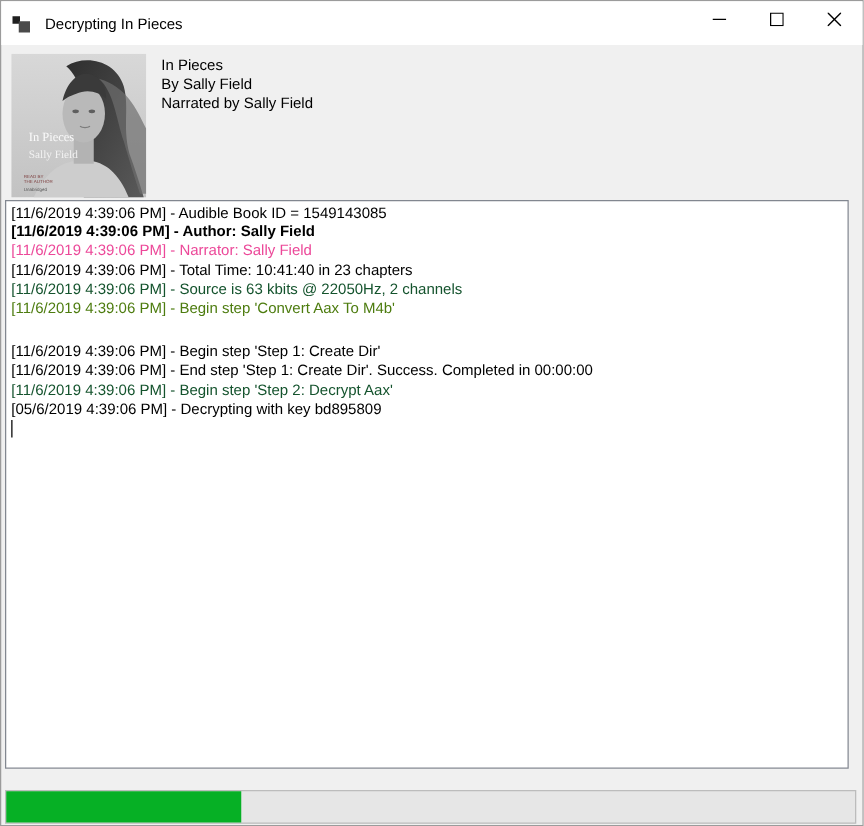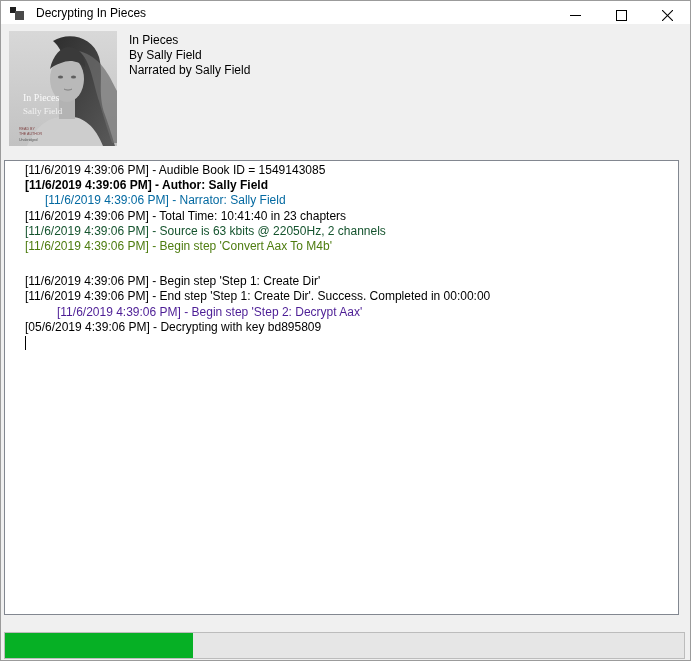--- a/index.html
+++ b/index.html
@@ -10,21 +10,21 @@
     overflow: hidden;
   }
   .window {
     width: 691px; height: 661px;
     background: #f0f0f0;
     border: 1px solid #9b9b9b;
     position: relative;
   }
   
   .titlebar {
-    height: 23px;
+    height: 35px;
     background: #ffffff;
     display: flex;
     align-items: center;
   }
   .app-icon {
     width: 16px; height: 16px;
     margin-left: 9px;
     position: relative;
     flex: 0 0 auto;
   }
@@ -73,21 +73,21 @@
   
   .log {
     position: absolute;
     left: 3px; top: 159px;
     width: 675px; height: 455px;
     background: #ffffff;
     border: 1px solid #828790;
     font-family: "Liberation Sans", sans-serif;
     font-size: 12px;
     line-height: 15.2px;
-    padding: 2px 20px;
+    padding: 2px 4px;
     overflow: hidden;
     cursor: text;
   }
   .log-line { white-space: nowrap; }
   .caret {
     display: block;
     width: 1px; height: 14px;
     background: #000000;
     margin-top: 1px;
   }
@@ -174,27 +174,27 @@
     <div class="book-info">
       <div>In Pieces</div>
       <div>By Sally Field</div>
       <div>Narrated by Sally Field</div>
     </div>
   </div>
 
   <div class="log" id="log-lines">
     <div class="log-line" style="color: rgb(0, 0, 0);">[11/6/2019 4:39:06 PM] - Audible Book ID = 1549143085</div>
       <div class="log-line" style="color: rgb(0, 0, 0); font-weight: bold;">[11/6/2019 4:39:06 PM] - Author: Sally Field</div>
-      <div class="log-line" style="color: #0369a1; margin-left: 20px;">[11/6/2019 4:39:06 PM] - Narrator: Sally Field</div>
+      <div class="log-line" style="color: #ec4899;">[11/6/2019 4:39:06 PM] - Narrator: Sally Field</div>
       <div class="log-line" style="color: rgb(0, 0, 0);">[11/6/2019 4:39:06 PM] - Total Time: 10:41:40 in 23 chapters</div>
       <div class="log-line" style="color: #14532d;">[11/6/2019 4:39:06 PM] - Source is 63 kbits @ 22050Hz, 2 channels</div>
       <div class="log-line" style="color: #4d7c0f;">[11/6/2019 4:39:06 PM] - Begin step 'Convert Aax To M4b'</div>
       <div class="log-line" style="color: rgb(0, 0, 0); margin-top: 20px;">[11/6/2019 4:39:06 PM] - Begin step 'Step 1: Create Dir'</div>
       <div class="log-line" style="color: rgb(0, 0, 0);">[11/6/2019 4:39:06 PM] - End step 'Step 1: Create Dir'. Success. Completed in 00:00:00</div>
-      <div class="log-line" style="color: #4c1d95; margin-left: 32px;">[11/6/2019 4:39:06 PM] - Begin step 'Step 2: Decrypt Aax'</div>
+      <div class="log-line" style="color: #14532d;">[11/6/2019 4:39:06 PM] - Begin step 'Step 2: Decrypt Aax'</div>
       <div class="log-line" style="color: rgb(0, 0, 0);">[05/6/2019 4:39:06 PM] - Decrypting with key bd895809</div>
       <span class="caret" id="caret"></span>
   </div>
 
   <div class="progress">
     <div class="progress-fill" id="progress-fill" style="width: 27.7%; background: rgb(6, 176, 37);"></div>
   </div>
 
 </div>
 

